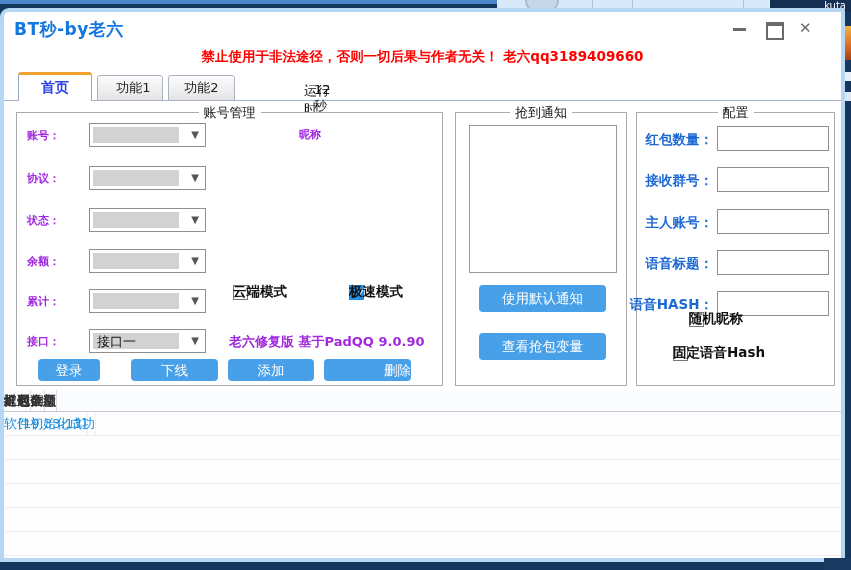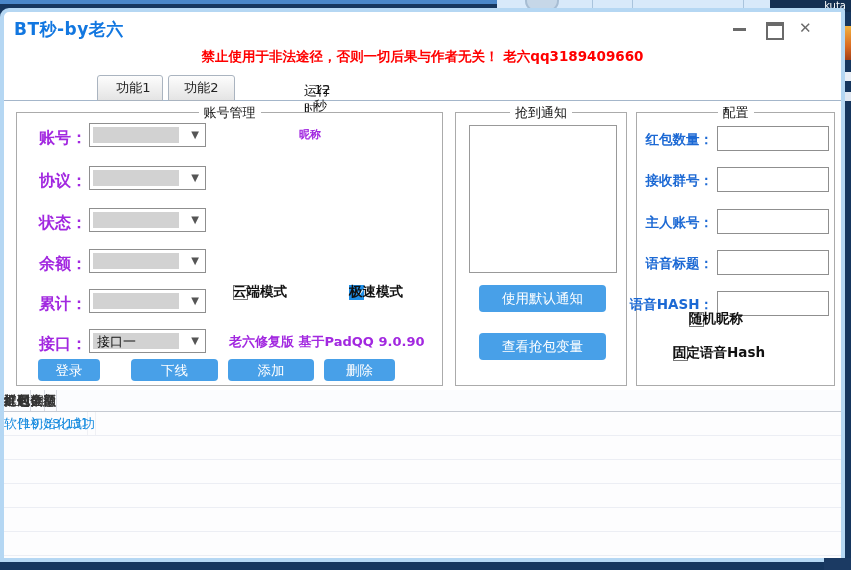--- a/index.html
+++ b/index.html
@@ -47,42 +47,42 @@
 
   
   .group { border:1px solid #ababab; background:#fff; }
   .group-title { position:absolute; top:-9px; left:50%; transform:translateX(-50%); background:#fff;
                  padding:0 5px; font-size:13px; color:#111; white-space:nowrap; }
   .g-account { left:12px;  top:100px; width:427px; height:274px; }
   .g-notify  { left:451px; top:100px; width:172px; height:274px; }
   .g-config  { left:632px; top:100px; width:199px; height:274px; }
 
   
-  .f-label { font-size:16px; font-weight:bold; color:#a228e0;text-align:right; }
+  .f-label { font-size:11px; font-weight:bold; color:#a228e0; }
   .acc-label { left:10px; width:60px; }
   .combo { left:72px; width:117px; height:24px; border:1px solid #8f8f8f; background:#fff; }
   .combo-fill { position:absolute; left:3px; top:3px; bottom:3px; right:26px; background:#d2d2d2;
                 font-size:13px; color:#111; line-height:17px; padding-left:4px; overflow:hidden; }
   .combo-arrow { position:absolute; right:6px; top:5px; font-size:10px; color:#555; }
   .nick-header { left:282px; top:14px; font-size:11px; font-weight:bold; color:#a228e0;font-family:Liberation Mono, monospace; }
 
   .cb-row { display:flex; position:absolute; align-items:center; gap:4px; cursor:default; }
   .cb-box { width:15px; height:15px; border:1px solid #777; background:#fff; flex:none;
             font-size:12px; line-height:13px; text-align:center; color:#fff; font-weight:bold; }
   .cb-box.checked { background:#1f8fe8; border-color:#1f8fe8; }
   .cb-label { font-size:13.5px; font-weight:bold; color:#111; white-space:nowrap; }
   .version { left:212px; top:220px; font-size:13px; font-weight:bold; color:#a228e0; white-space:nowrap; }
 
   .btn { background:#48a0e8; color:#fff; border:none; border-radius:4px; font-size:13.5px;
          font-family:inherit; cursor:pointer; text-align:center; }
   .btn-row { top:246px; height:22px; line-height:22px; }
   .b-login  { left:21px;  width:62px; }
   .b-off    { left:114px; width:87px; }
   .b-add    { left:211px; width:86px; }
-  .b-del    { left:307px; width:71px; }
+  .b-del    { left:307px; width:87px;text-align:right; }
 
   
   .notify-box { left:13px; top:12px; width:148px; height:148px; border:1px solid #999;
                 background:#fff; resize:none; outline:none; font-family:inherit; font-size:12px; }
   .nb1 { left:23px; top:172px; width:127px; height:27px; line-height:27px; font-size:13.5px; }
   .nb2 { left:23px; top:220px; width:127px; height:27px; line-height:27px; font-size:13.5px; }
 
   
   .cfg-label { font-size:13.5px; font-weight:bold; color:#1c69d4; right:121px; white-space:nowrap; }
   .cfg-input { left:80px; width:112px; height:25px; border:1px solid #8f8f8f; background:#fff;
@@ -123,20 +123,21 @@
 
     <div class="ctrls">
       <div class="ctrl ctrl-min"></div>
       <div class="ctrl ctrl-max"></div>
       <div class="ctrl ctrl-close">✕</div>
     </div>
 
     <div class="warning">禁止使用于非法途径，否则一切后果与作者无关！ 老六qq3189409660</div>
 
     <div class="tabline"></div>
+    <div class="tab tab-home">首页</div>
     <div class="tab-i tab-f1">功能1</div>
     <div class="tab-i tab-f2">功能2</div>
     <div class="runtime">
         <span>运行时长：</span>
         <b>12秒</b>
       </div>
 
     <div class="group g-account">
       <div class="group-title">账号管理</div>
       <div class="nick-header">昵称</div>

